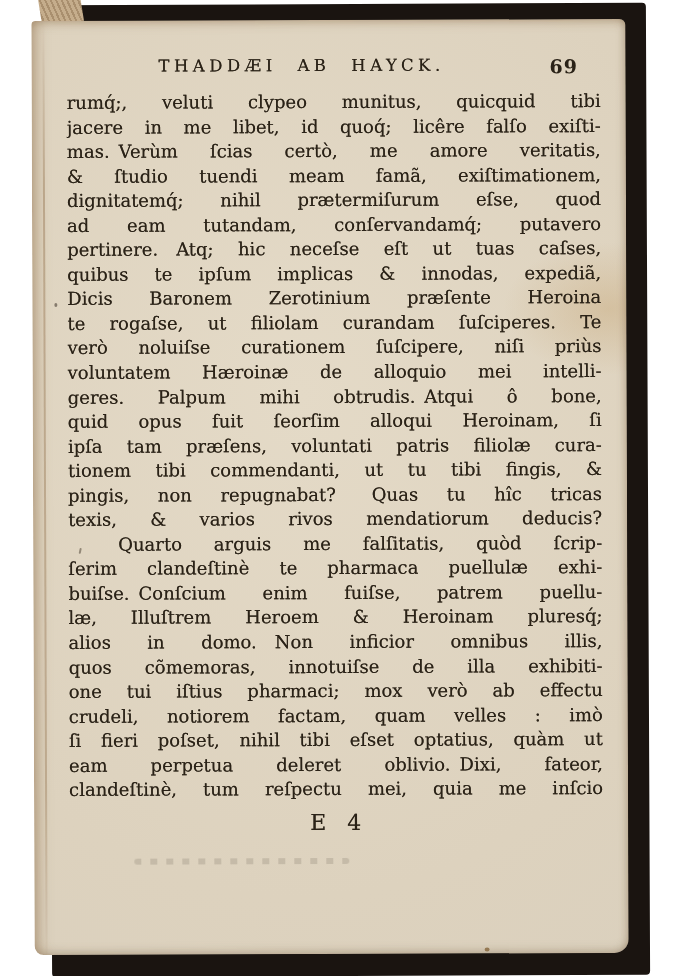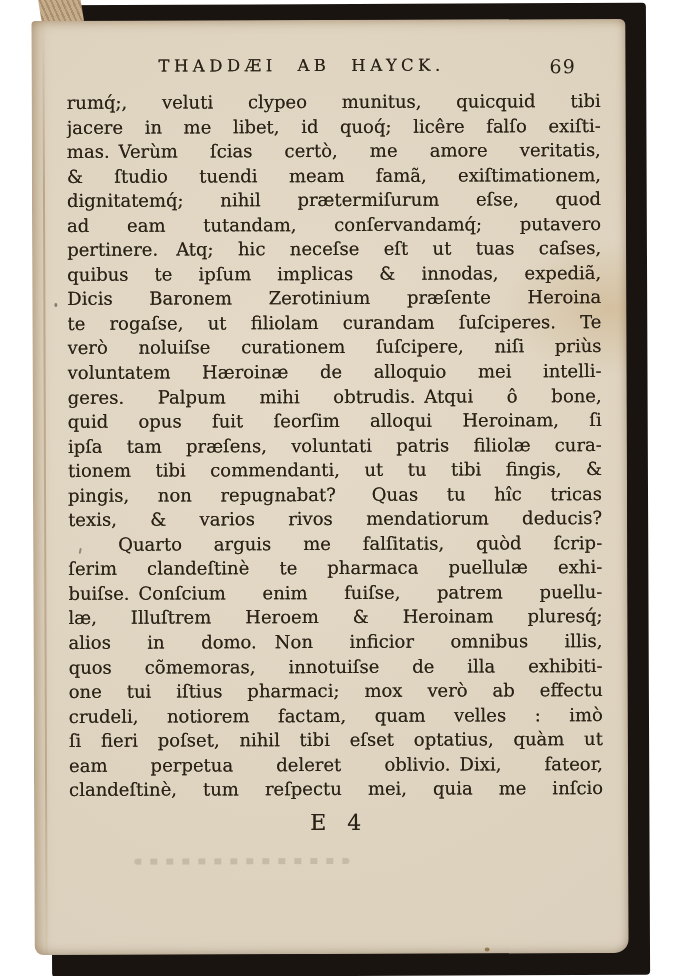--- a/index.html
+++ b/index.html
@@ -43,21 +43,21 @@
   }
   .running-header{position:absolute;left:35px;top:36px;width:534px;height:26px;}
   .header-title{
     position:absolute;left:50px;width:370px;text-align:center;
     font-size:16.5px;letter-spacing:4.5px;word-spacing:11px;
     color:var(--ink,#2a2217);
     text-shadow:0 0 0.6px rgba(42,33,22,0.75);
   }
   .page-number{
     position:absolute;left:483px;top:0;
-    font-size:19px;font-weight:normal;letter-spacing:1px;
+    font-size:19px;font-weight:bold;letter-spacing:1px;
     color:var(--ink,#2a2217);
     text-align:right;
   }
   .text-block{position:absolute;left:35px;top:70px;width:534px;}
   .line{
     font-size:18px;line-height:24.55px;height:24.55px;overflow:hidden;
     text-align:justify;text-align-last:justify;text-justify:inter-word;
     color:var(--ink,#2a2217);
     text-shadow:0 0 0.6px rgba(42,33,22,0.7);
   }

